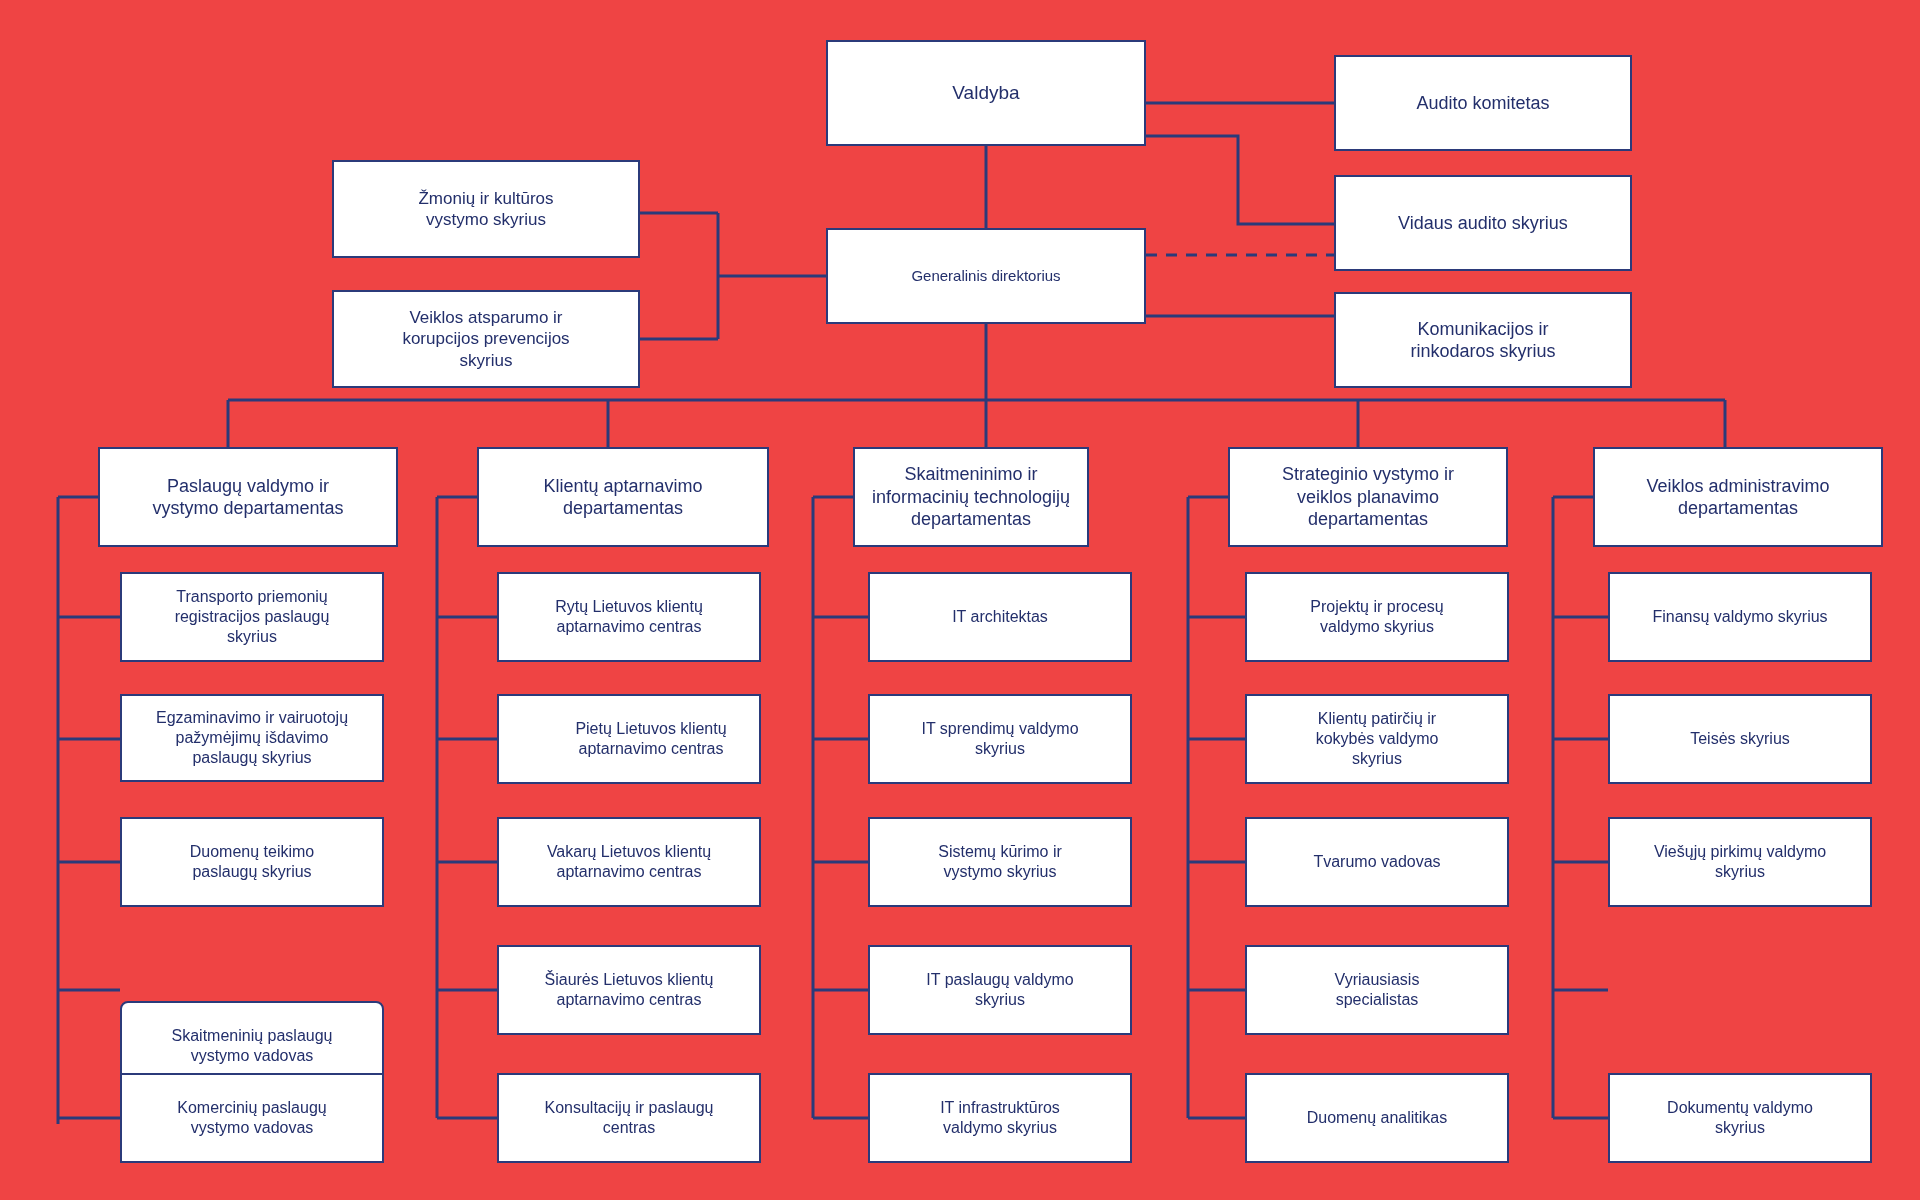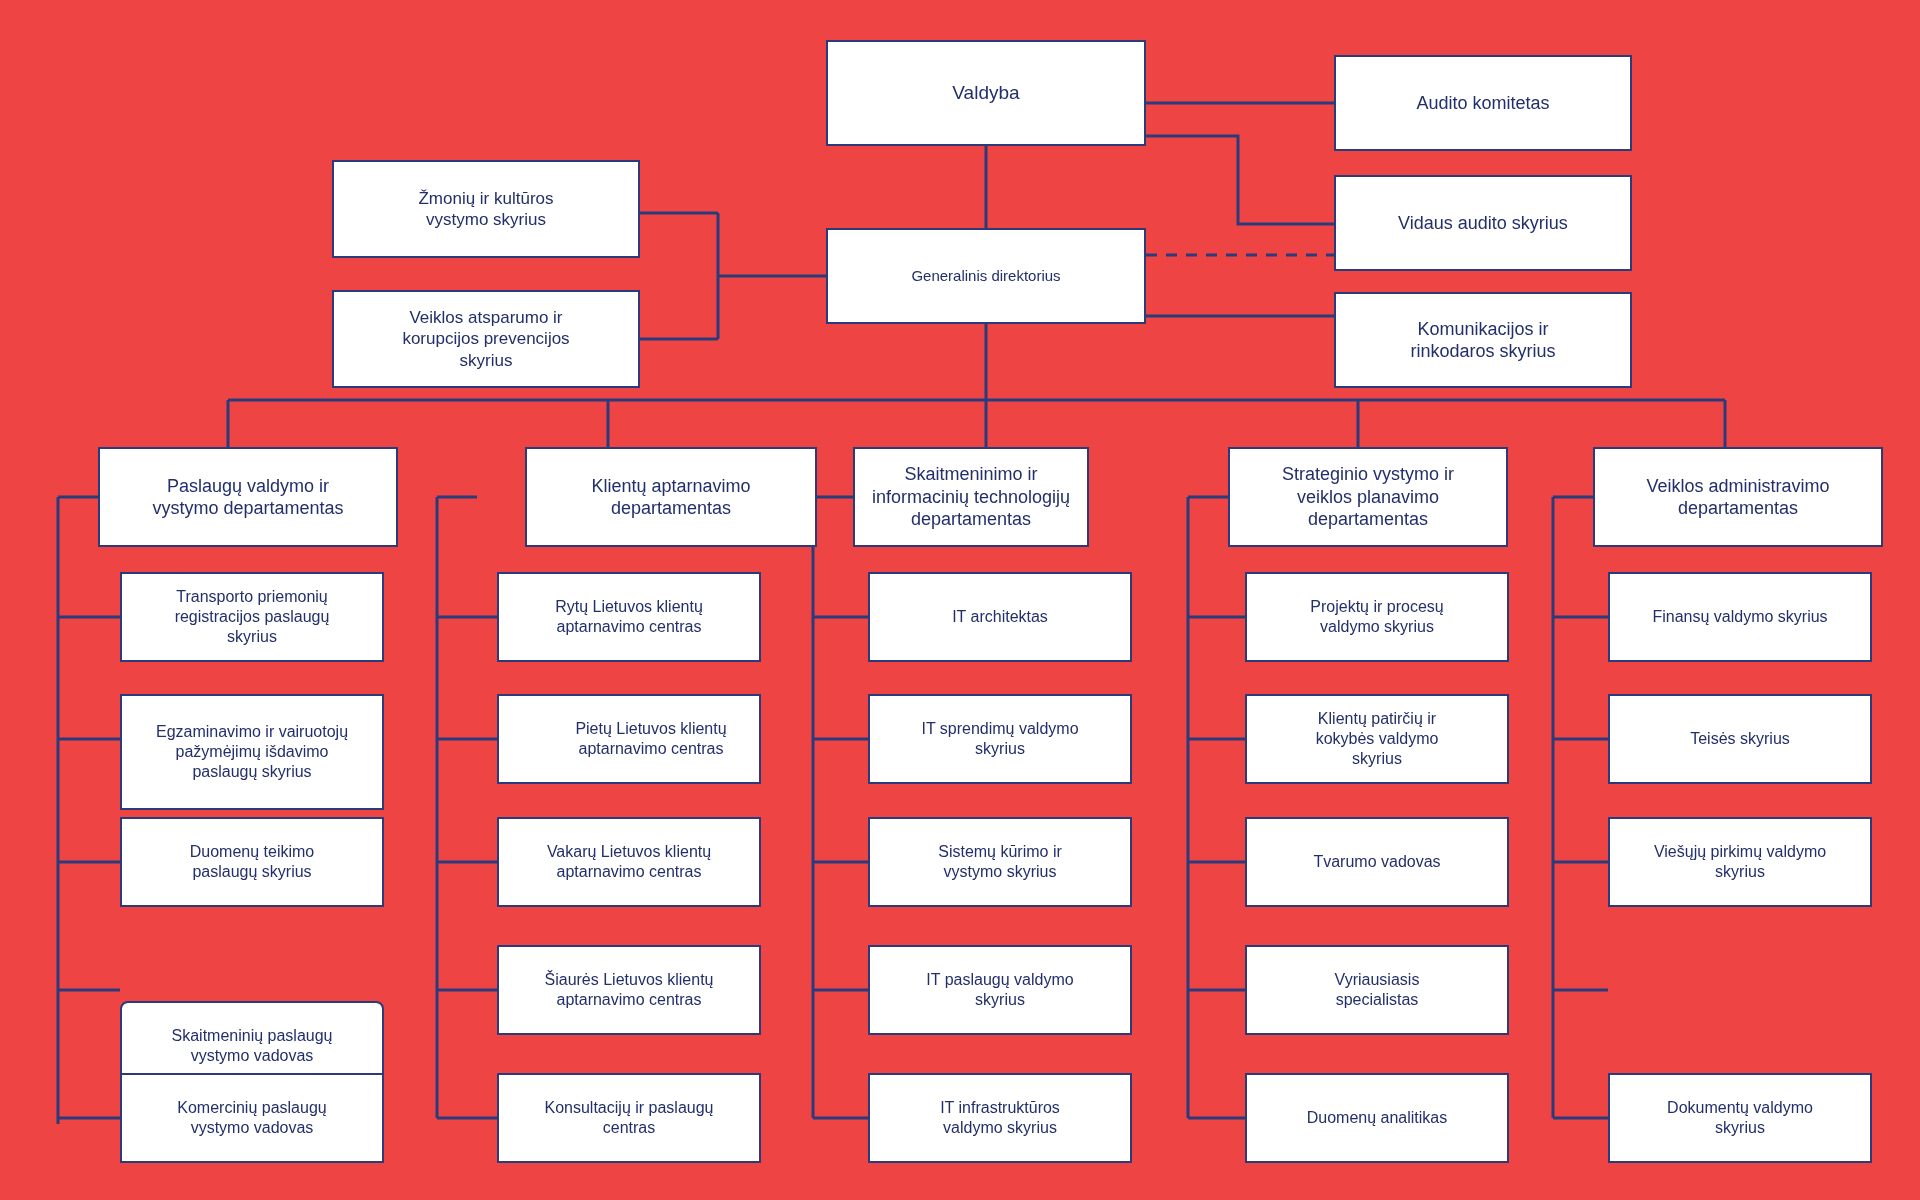--- a/index.html
+++ b/index.html
@@ -156,21 +156,21 @@
 
   <div class="node lvl-right" style="left:1334px; top:292px; width:298px; height:96px;">
     <span>Komunikacijos ir
 rinkodaros skyrius</span>
   </div>
 
   <div class="node lvl-dept" style="left:98px; top:447px; width:300px; height:100px;">
     <span>Paslaugų valdymo ir
 vystymo departamentas</span>
   </div>
-  <div class="node lvl-dept" style="left:477px; top:447px; width:292px; height:100px;margin-left:48px;">
+  <div class="node lvl-dept" style="left:477px; top:447px; width:292px; height:100px;">
     <span>Klientų aptarnavimo
 departamentas</span>
   </div>
   <div class="node lvl-dept" style="left:853px; top:447px; width:236px; height:100px;">
     <span>Skaitmeninimo ir
 informacinių technologijų
 departamentas</span>
   </div>
   <div class="node lvl-dept" style="left:1228px; top:447px; width:280px; height:100px;">
     <span>Strateginio vystymo ir
@@ -180,21 +180,21 @@
   <div class="node lvl-dept" style="left:1593px; top:447px; width:290px; height:100px;">
     <span>Veiklos administravimo
 departamentas</span>
   </div>
 
   <div class="node lvl-unit" style="left:120px; top:572px; width:264px; height:90px;">
     <span>Transporto priemonių
 registracijos paslaugų
 skyrius</span>
   </div>
-  <div class="node lvl-unit" style="left:120px; top:694px; width:264px; height:116px;">
+  <div class="node lvl-unit" style="left:120px; top:694px; width:264px; height:88px;">
     <span>Egzaminavimo ir vairuotojų
 pažymėjimų išdavimo
 paslaugų skyrius</span>
   </div>
   <div class="node lvl-unit" style="left:120px; top:817px; width:264px; height:90px;">
     <span>Duomenų teikimo
 paslaugų skyrius</span>
   </div>
   <div class="node lvl-unit" style="left:120px; top:1001px; width:264px; height:90px;border-radius:8px;">
     <span>Skaitmeninių paslaugų

